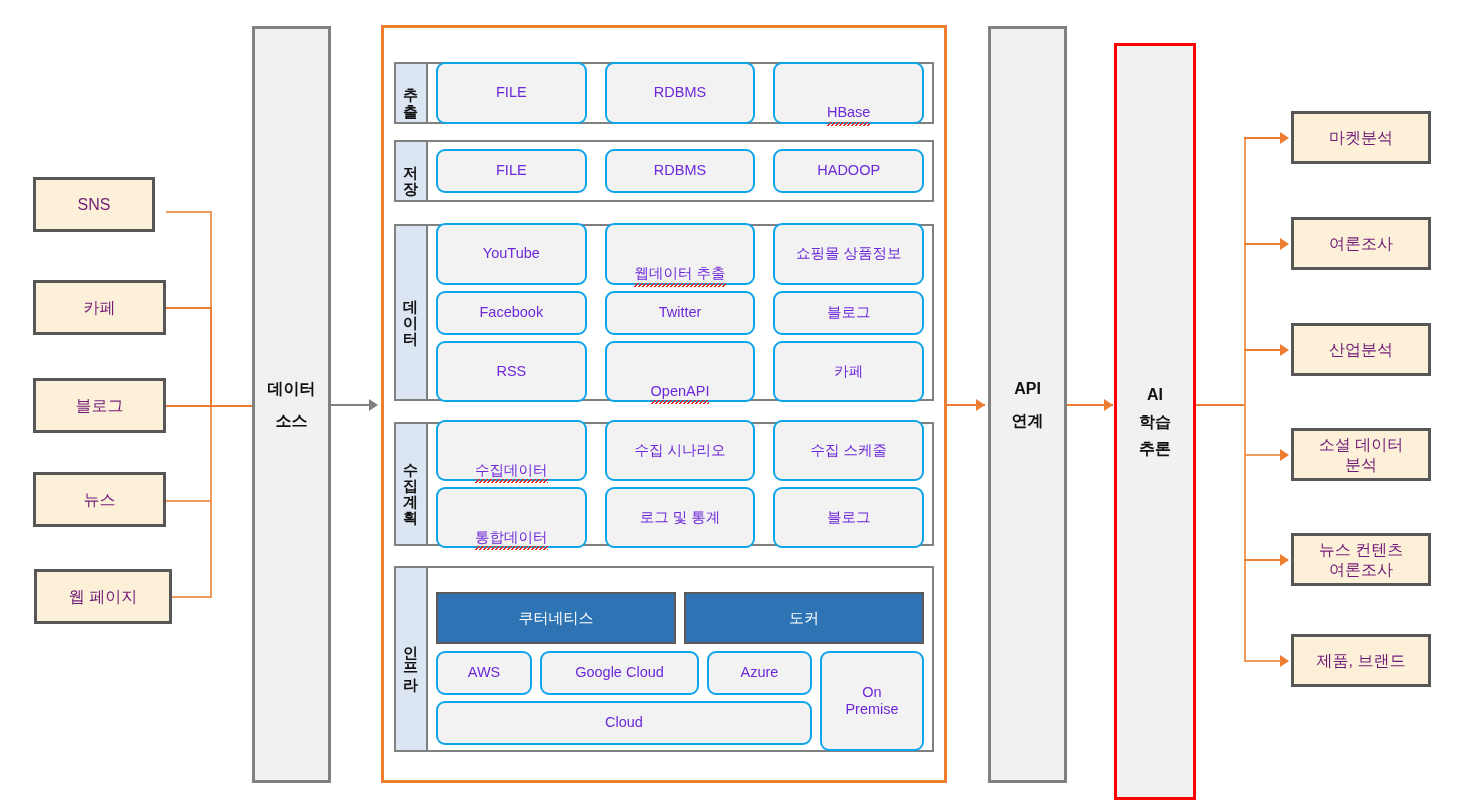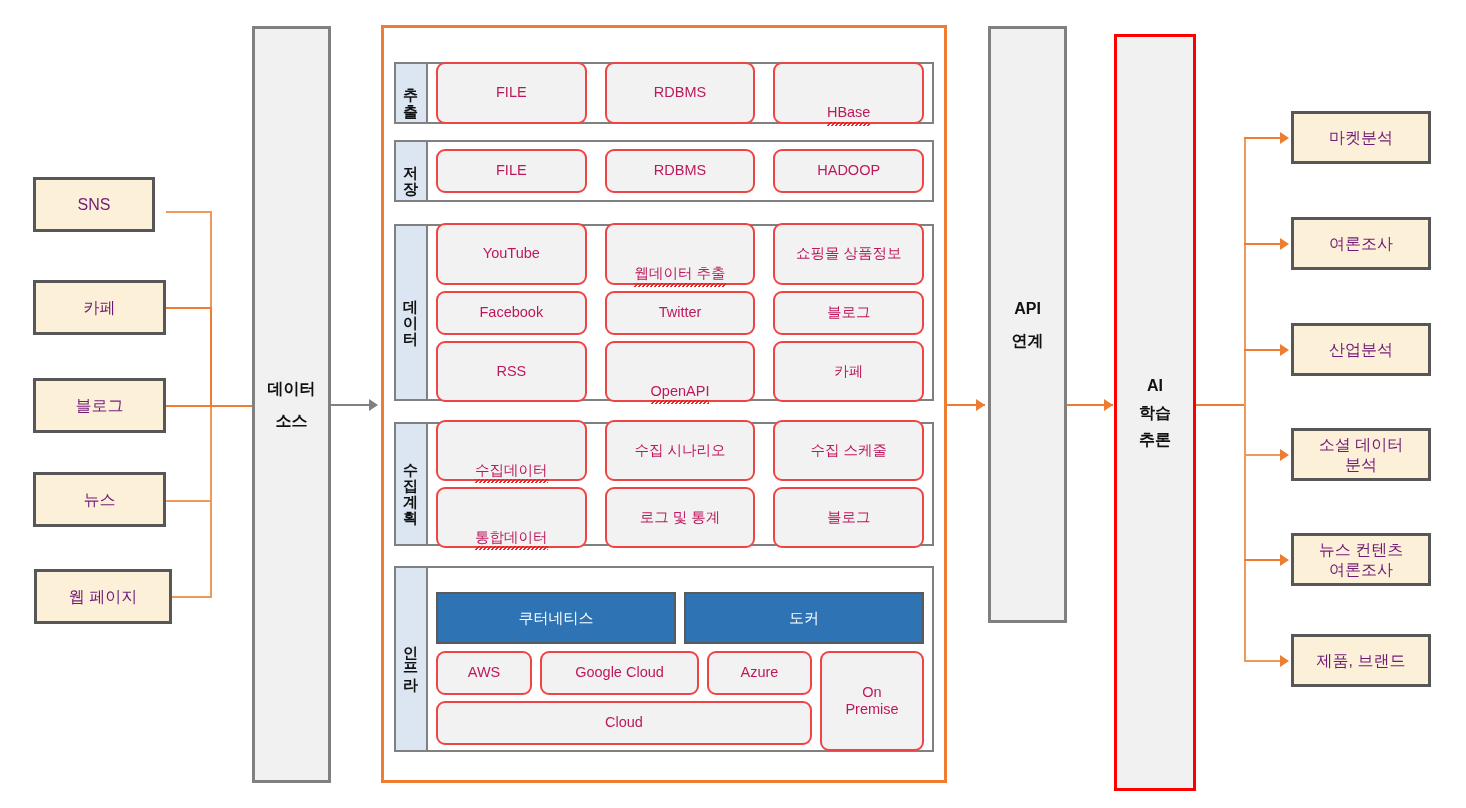--- a/index.html
+++ b/index.html
@@ -72,25 +72,25 @@
     display: flex; flex-direction: column;
     justify-content: center;
     gap: 6px;
   }
   .row { display: flex; flex-direction: row; gap: 18px; }
   .row > * { flex: 1 1 0; }
 
   
   .chip {
     background: #f2f2f2;
-    border: 2px solid #ef4444;
+    border: 2px solid #0ea5e9;
     border-radius: 9px;
     display: flex; align-items: center; justify-content: center;
     font-size: 14.5px;
-    color: #be185d;
+    color: #6d28d9;
     text-align: center;
     line-height: 1.2;
     white-space: pre-line;
     min-height: 44px;
   }
   .chip.blue {
     background: #2e74b5;
     border: 2px solid #5a5a5a;
     border-radius: 0;
     color: #ffffff;
@@ -266,29 +266,29 @@
           <span>On
 Premise</span>
         </div>
       </div>
     </div>
   </div>
 
   <div class="ln h dark" style="left:947px; top:404px; width:38px;"></div>
   <div class="arrow" style="left:976px; top:399px;"></div>
 
-  <div class="abs pillar" style="left:988px; top:26px; width:79px; height:597px;">
+  <div class="abs pillar" style="left:988px; top:26px; width:79px; height:757px;">
     <span>API</span>
     <span>연계</span>
   </div>
 
   <div class="ln h dark" style="left:1067px; top:404px; width:46px;"></div>
   <div class="arrow" style="left:1104px; top:399px;"></div>
 
-  <div class="abs pillar red" style="left:1114px; top:34px; width:82px; height:757px; line-height:1.7;">
+  <div class="abs pillar red" style="left:1114px; top:43px; width:82px; height:757px; line-height:1.7;">
     <span>AI</span>
     <span>학습</span>
     <span>추론</span>
   </div>
 
   <div class="ln h dark" style="left:1196px; top:404px; width:50px;"></div>
   <div class="ln v" style="left:1244px; top:138px; width:2px; height:266px;"></div>
   <div class="ln v" style="left:1244px; top:404px; width:2px; height:257px;"></div>
 
   <div class="ln h dark" style="left:1244px; top:137px; width:40px;"></div>

